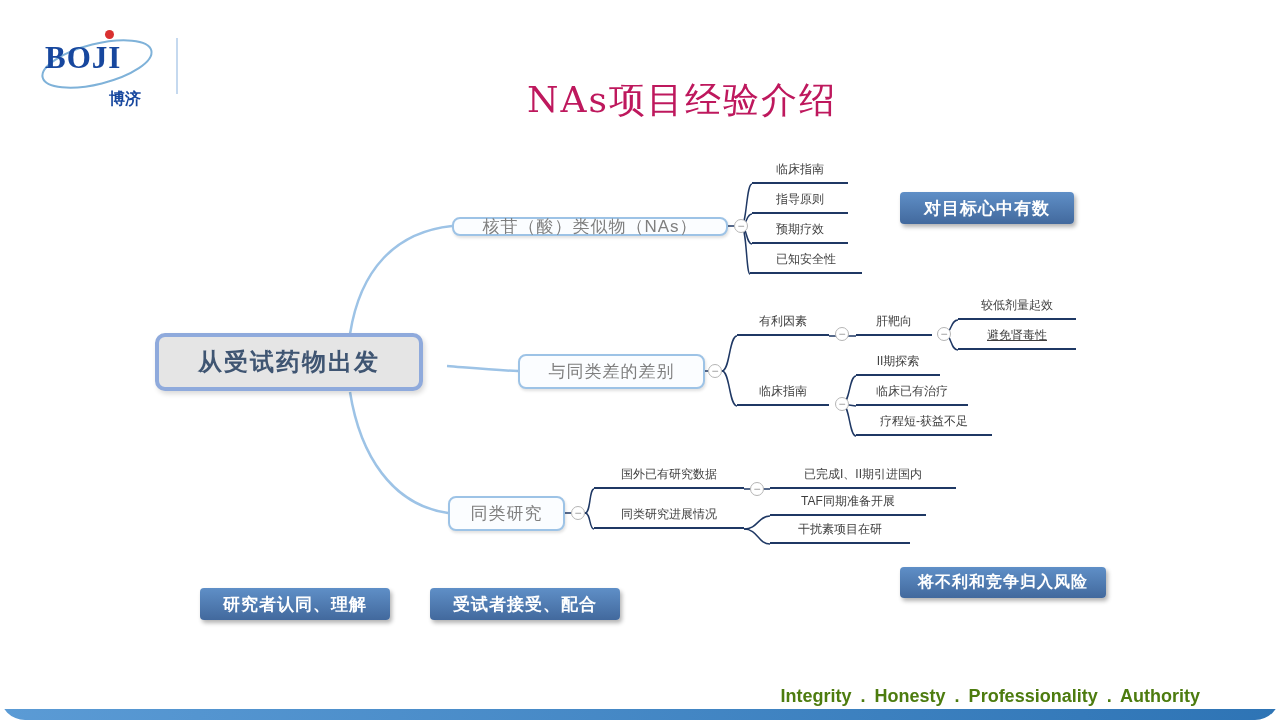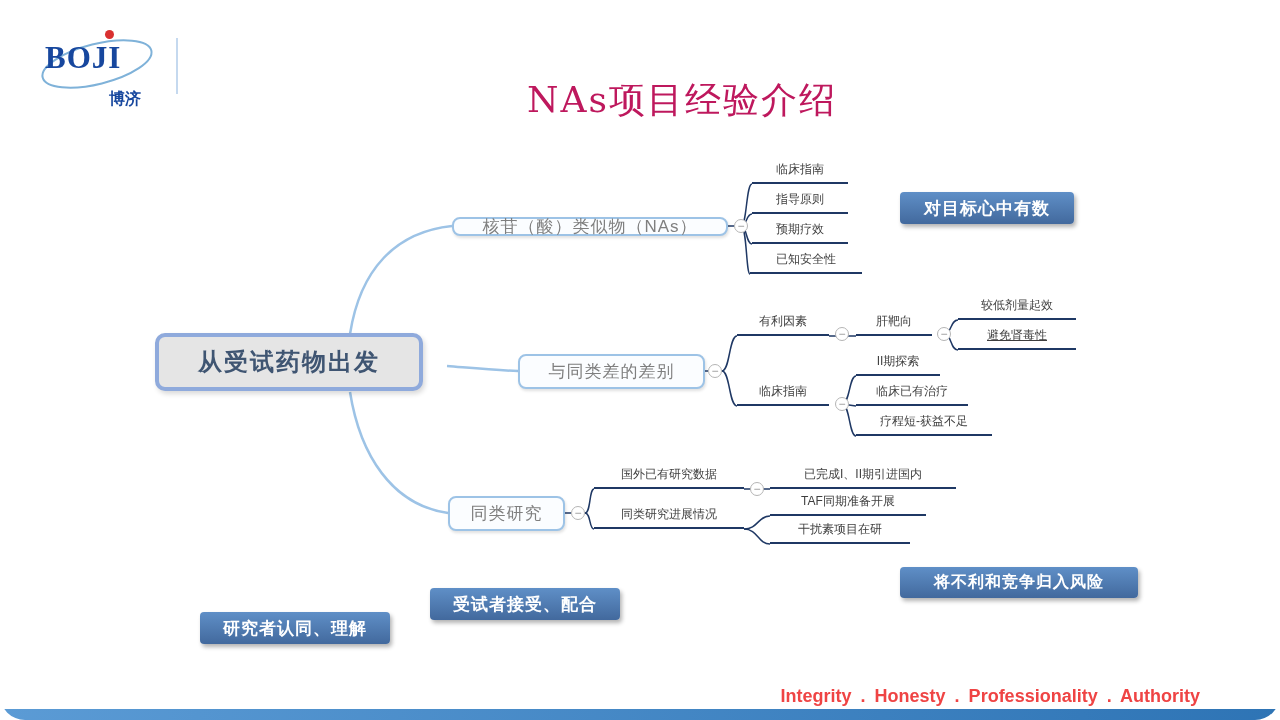--- a/index.html
+++ b/index.html
@@ -37,28 +37,28 @@
           padding:0 2px 3px 2px; border-bottom:2px solid #1f3864; text-align:center; white-space:nowrap; }
 
   .toggle { position:absolute; width:14px; height:14px; border:1px solid #b5b5b5; border-radius:50%;
             background:#fff; color:#9a9a9a; font-size:12px; line-height:12px; text-align:center; z-index:3; }
 
   .badge { position:absolute; background:linear-gradient(180deg,#5f8fc7,#42699d);
            color:#ffffff; font-weight:bold; font-size:17px; letter-spacing:1px;
            display:flex; align-items:center; justify-content:center; border-radius:4px;
            box-shadow:2px 3px 4px rgba(0,0,0,.3); }
   .badge-target     { left:900px; top:192px; width:174px; height:32px; }
-  .badge-risk       { left:900px; top:567px; width:238px; height:31px; font-size:16px; }
-  .badge-researcher { left:200px; top:612px; width:190px; height:32px; }
+  .badge-risk       { left:900px; top:567px; width:206px; height:31px; font-size:16px; }
+  .badge-researcher { left:200px; top:588px; width:190px; height:32px; }
   .badge-subject    { left:430px; top:588px; width:190px; height:32px; }
 
   .connectors { position:absolute; left:0; top:0; pointer-events:none; }
 
   .footer-motto { position:absolute; left:700px; top:686px; width:500px; text-align:right;
-                  font-size:18px; font-weight:bold; color:#ef4444; word-spacing:4px; }
+                  font-size:18px; font-weight:bold; color:#4d7c0f; word-spacing:4px; }
   .footer-bar { position:absolute; left:0; bottom:0; width:1280px; height:11px;
                 background:linear-gradient(90deg,#5b9bd5,#2e74b5); }
 </style>
 </head>
 <body>
 
 <div class="slide">
 
   <div class="logo">
     <svg class="logo-orbit" width="150" height="80">

